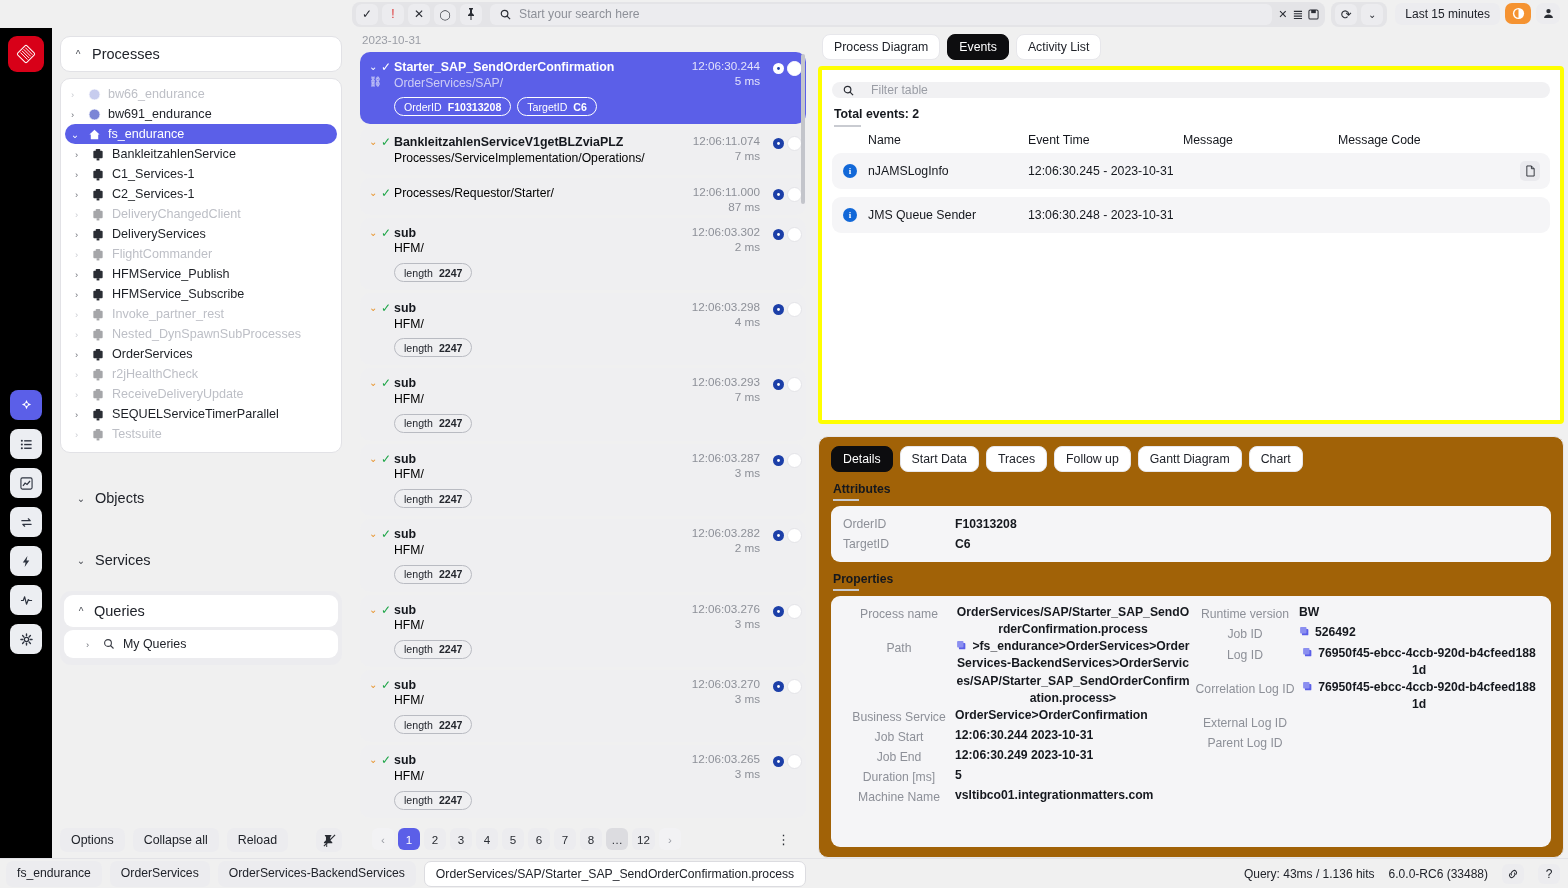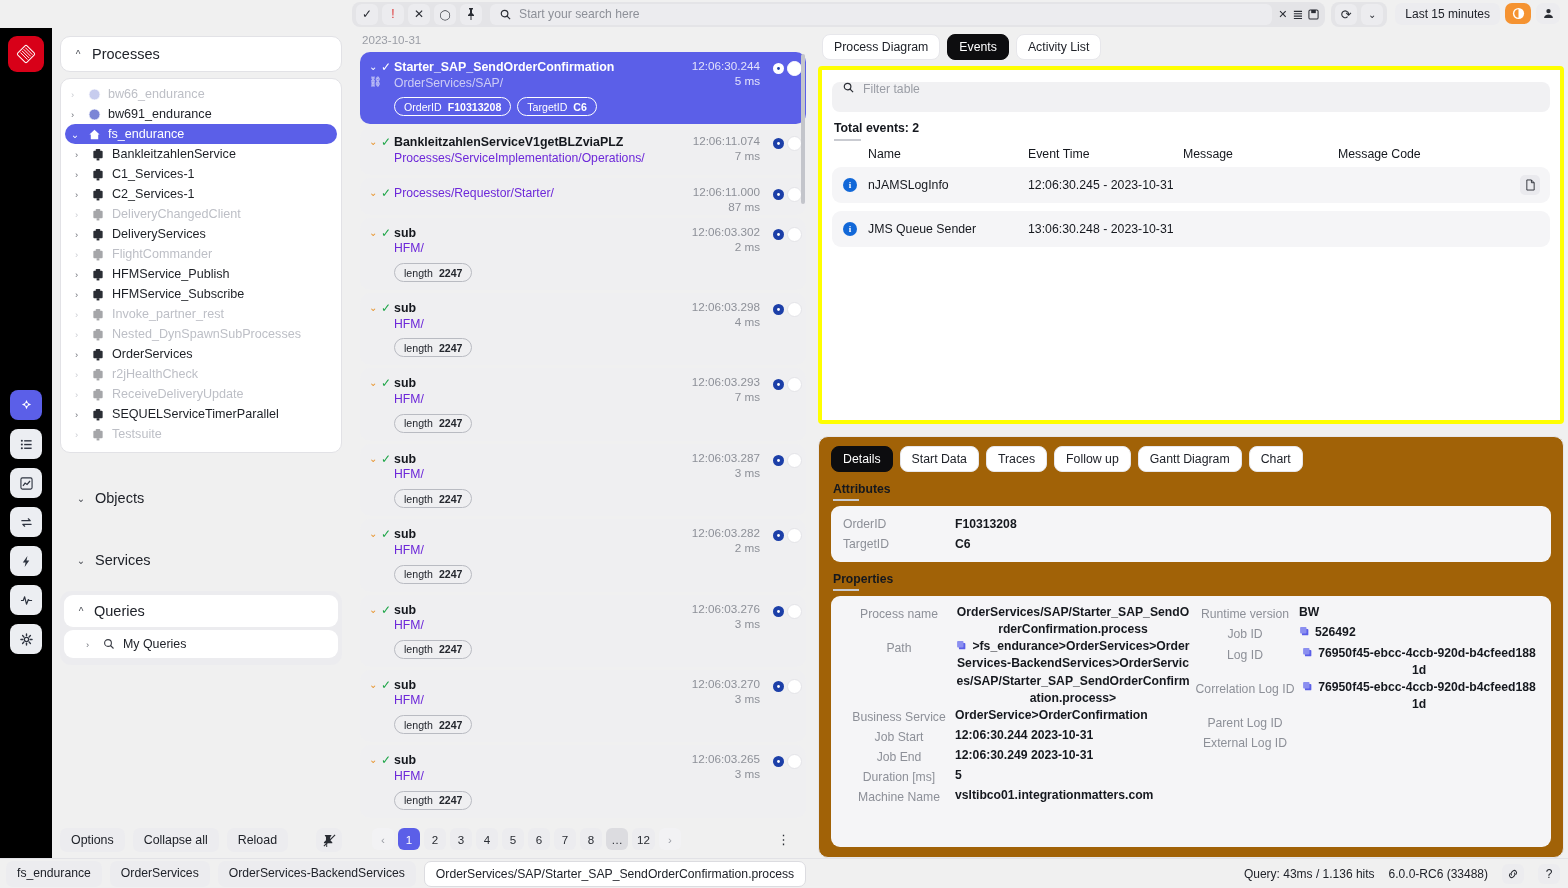--- a/index.html
+++ b/index.html
@@ -80,21 +80,21 @@
   
   .center { width: 460px; flex: none; display: flex; flex-direction: column; padding: 0 6px 0 0; min-height: 0; }
   .center-date { font-size: 11.6px; color: #9a9da5; padding: 5px 0 6px 10px; }
   .list-scroll { flex: 1; overflow: hidden; position: relative; padding-left: 8px; }
   .jrow {
     position: relative; background: #efeff1; border-radius: 10px;
     margin-bottom: 3px; padding: 8px 46px 8px 34px; min-height: 37px;
   }
   .jrow.sel { background: #5b5fe8; }
   .jrow-t1 { font-size: 12.4px; font-weight: bold; color: #15181e; line-height: 1.25; }
-  .jrow-t2 { font-size: 12.2px; color: #6d28d9; line-height: 1.3; }
+  .jrow-t2 { font-size: 12.2px; color: #000000; line-height: 1.3; }
   .jrow.sel .jrow-t1 { color: #fff; }
   .jrow.sel .jrow-t2 { color: #ccccf5; }
   .jrow-time { position: absolute; right: 46px; top: 7px; font-size: 11.7px; color: #8d9098; text-align: right; }
   .jrow-dur { position: absolute; right: 46px; top: 22px; font-size: 11.7px; color: #8d9098; text-align: right; }
   .jrow.sel .jrow-time, .jrow.sel .jrow-dur { color: #e2e2fb; }
   .jrow-exp { position: absolute; left: 9px; top: 9px; font-size: 10px; color: #e8952e; }
   .jrow.sel .jrow-exp { color: #fff; }
   .jrow-ok { position: absolute; left: 21px; top: 8px; color: #20a64a; font-size: 12px; }
   .jrow.sel .jrow-ok { color: #fff; }
   .jrow-link { position: absolute; left: 9px; top: 24px; color: #fff; font-size: 10px; }
@@ -133,22 +133,22 @@
   .tab {
     border-radius: 8px; padding: 5px 11px; font-size: 12.3px;
     background: #fff; border: 1px solid #e7e7eb; color: #20232a;
   }
   .tab.on { background: #0d0d0f; color: #fff; border-color: #0d0d0f; }
   .highlight-box {
     border: 4px solid #ffff00; border-radius: 4px; background: #fff;
     height: 358px; padding: 10px 10px 0 10px; position: relative; flex: none;
   }
   .filter-input {
-    background: #f1f1f3; border-radius: 8px; height: 30px;
-    display: flex; gap: 9px; padding: 0 11px;
+    background: #f1f1f3; border-radius: 8px; height: 16px;
+    display: flex; align-items: center; gap: 17px; padding: 0 11px;
     font-size: 12.2px; color: #9a9da5; margin: 2px 0 9px 0;
   }
   .total-events { font-size: 12.3px; font-weight: bold; color: #15181e; padding-left: 2px; }
   .ev-underline { width: 27px; height: 2px; background: #c9cbd1; margin: 4px 0 2px 2px; }
   .ev-head { display: flex; padding: 4px 0 6px 0; font-size: 11.9px; color: #8d9098; }
   .ev-row {
     display: flex; align-items: center; background: #f5f5f7; border-radius: 9px;
     height: 36px; margin-bottom: 8px; position: relative;
   }
   .ev-c-icon { width: 36px; display: flex; justify-content: center; }
@@ -960,25 +960,25 @@
                       </svg></span><span>76950f45-ebcc-4ccb-920d-b4cfeed1881d</span></div>
                 </div>
                 <div class="kv">
                   <div class="k">Correlation Log ID</div>
                   <div class="v v-path"><span class="copy-ic"><svg width="11" height="11" viewBox="0 0 12 12">
                         <rect x="3.2" y="3.2" width="7" height="7" rx="1" fill="#5b5fe8"></rect>
                         <rect x="1.2" y="1.2" width="7" height="7" rx="1" fill="#8b8ff0"></rect>
                       </svg></span><span>76950f45-ebcc-4ccb-920d-b4cfeed1881d</span></div>
                 </div>
                 <div class="kv">
+                  <div class="k">External Log ID</div>
+                  <div class="v v-path"><span></span></div>
+                </div>
+                <div class="kv">
                   <div class="k">Parent Log ID</div>
-                  <div class="v v-path"><span></span></div>
-                </div>
-                <div class="kv">
-                  <div class="k">External Log ID</div>
                   <div class="v v-path"><span></span></div>
                 </div>
               </div>
           </div>
         </div>
       </div>
     </div>
   </div>
 
   <div class="statusbar">

